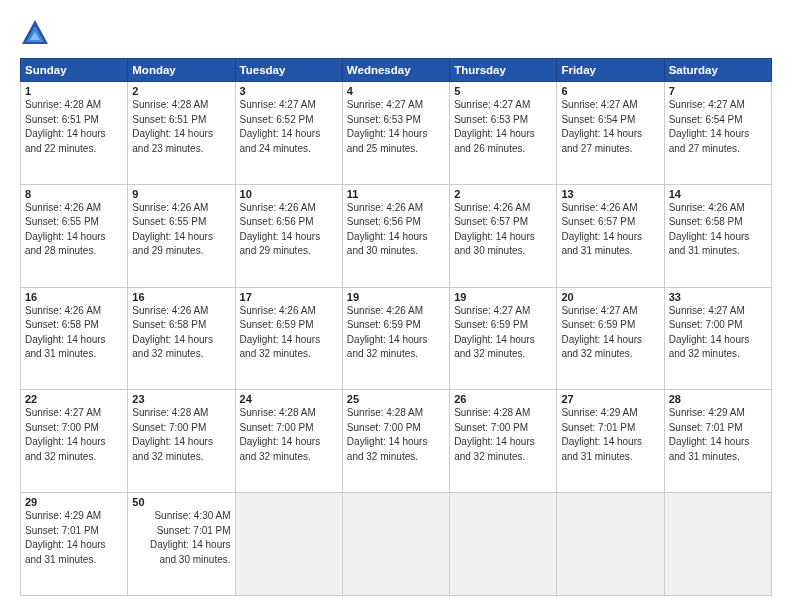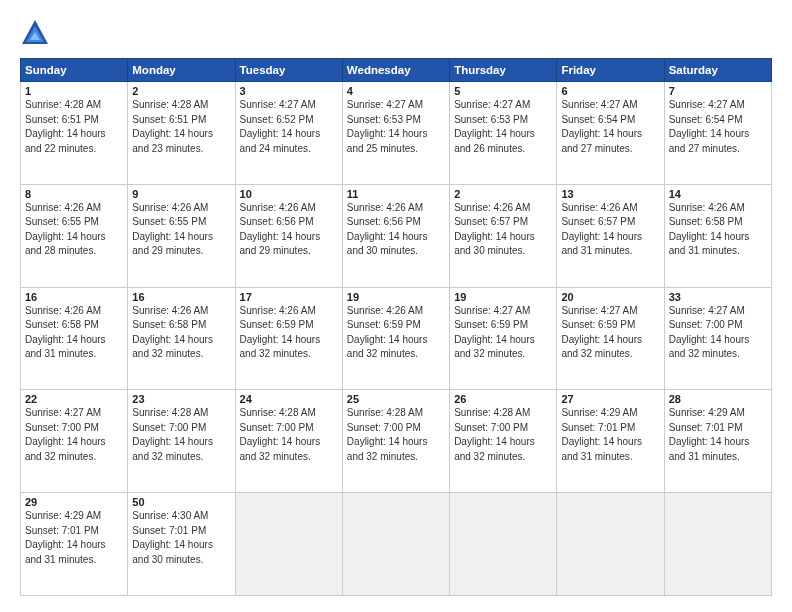--- a/index.html
+++ b/index.html
@@ -347,21 +347,21 @@
         <tr class="last-row">
           <td>
             <span class="day-num">29</span>
             <div class="day-info" style="white-space: pre-line;">Sunrise: 4:29 AM
 Sunset: 7:01 PM
 Daylight: 14 hours
 and 31 minutes.</div>
           </td>
           <td>
             <span class="day-num">50</span>
-            <div class="day-info" style="white-space: pre-line;">Sunrise: 4:30 AM
+            <div class="day-info" style="white-space: pre-line; text-align: right;">Sunrise: 4:30 AM
 Sunset: 7:01 PM
 Daylight: 14 hours
 and 30 minutes.</div>
           </td>
           <td class="empty"></td>
           <td class="empty"></td>
           <td class="empty"></td>
           <td class="empty"></td>
           <td class="empty"></td>
         </tr>

